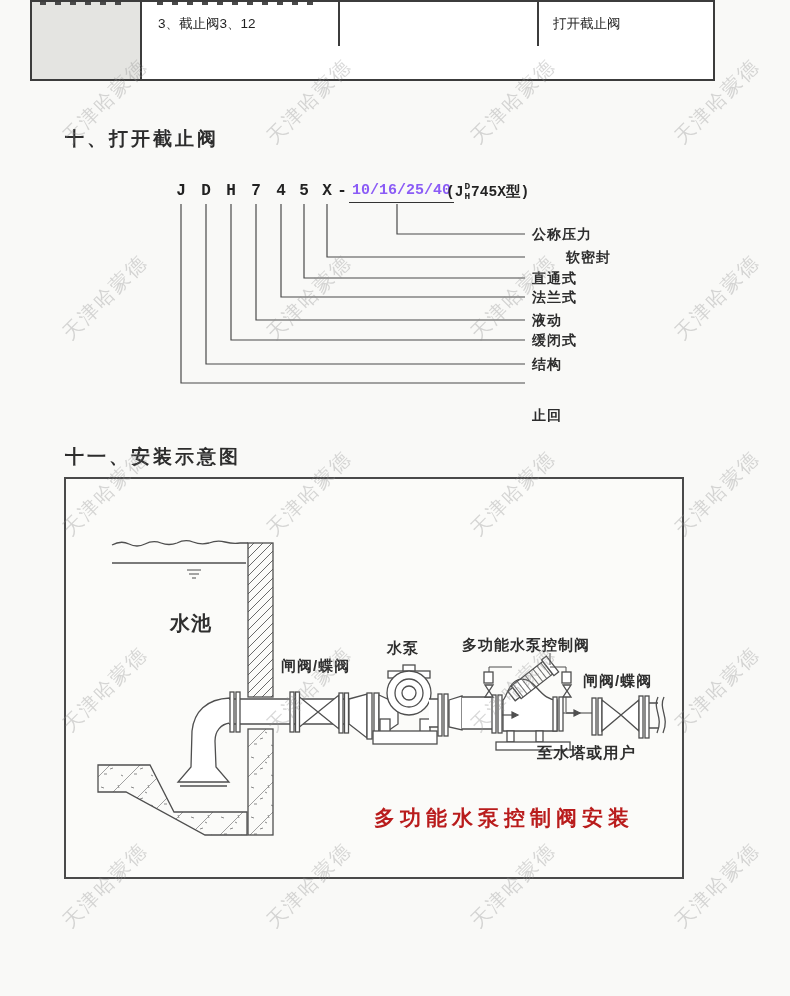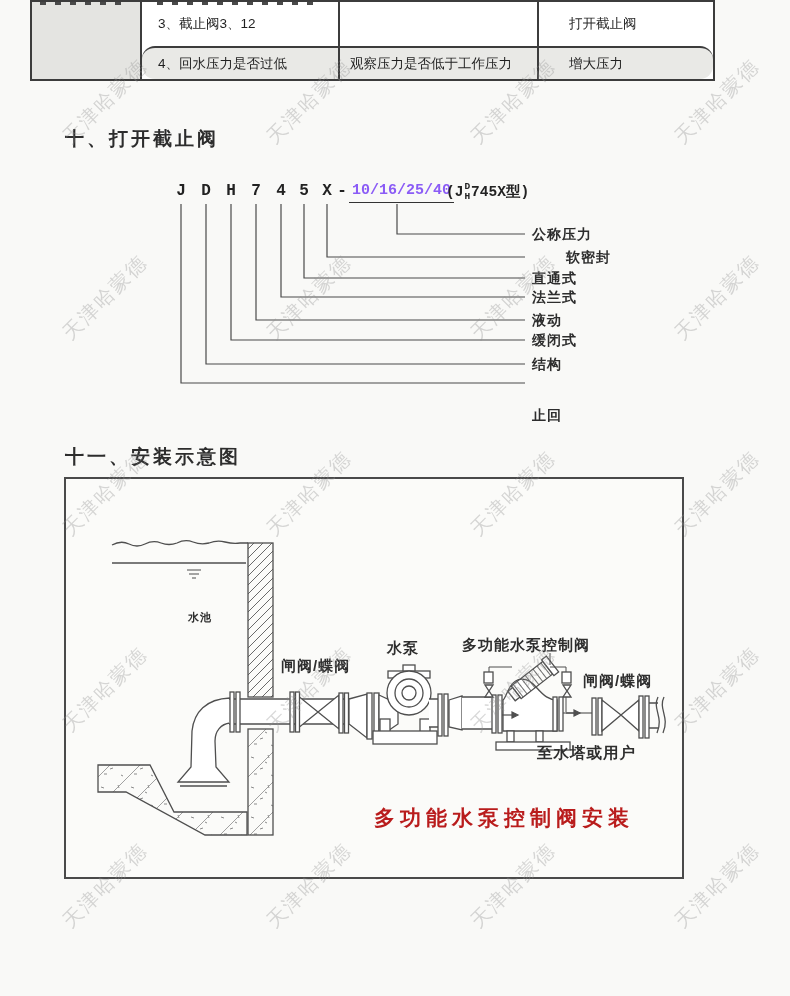--- a/index.html
+++ b/index.html
@@ -11,29 +11,29 @@
   #wm-layer{position:absolute;inset:0;z-index:20;pointer-events:none;}
   .wm{position:absolute;width:170px;text-align:center;
       transform:rotate(-45deg);font-size:20px;letter-spacing:2px;
       color:#8f8f8f;opacity:.34;white-space:nowrap;font-weight:400;}
 
   
   .top-table{position:absolute;left:30px;top:0;width:685px;height:81px;
              border:2px solid #3c3c3c;box-sizing:border-box;background:#fff;z-index:2;}
   .tt-col1{position:absolute;left:0;top:0;width:110px;height:100%;
            background:#e4e4e1;border-right:2px solid #3c3c3c;box-sizing:border-box;}
-  .tt-row{position:absolute;left:110px;right:0;box-sizing:border-box;border-radius:13px;}
+  .tt-row{position:absolute;left:110px;right:0;box-sizing:border-box;}
   .tt-row3{top:0;height:44px;}
   .tt-row4{top:44px;bottom:0;background:#e9e9e6;border-top:2px solid #3c3c3c;}
   .tt-cell{position:absolute;top:0;height:100%;box-sizing:border-box;
            font-size:13.5px;line-height:18px;display:flex;flex-direction:column;
            justify-content:center;color:#1f1f1f;}
   .tt-c2{left:0;width:196px;padding-left:16px;}
   .tt-c3{left:196px;width:199px;border-left:2px solid #3c3c3c;padding-left:10px;}
-  .tt-c4{left:395px;width:178px;border-left:2px solid #3c3c3c;padding-left:30px;}
+  .tt-c4{left:395px;width:178px;border-left:2px solid #3c3c3c;padding-left:14px;}
   .tt-indent{padding-left:13px;}
   .frag{position:absolute;top:0;height:3px;z-index:3;
         background:repeating-linear-gradient(90deg,#4a4a4a 0 6px,transparent 6px 15px);}
 
   
   .sec-heading{position:absolute;left:65px;font-size:19px;font-weight:700;
                letter-spacing:3px;color:#2d2d2d;z-index:2;}
 
   
   #model-box{position:absolute;left:165px;top:180px;width:440px;height:218px;z-index:2;}
@@ -75,31 +75,20 @@
         <span>3、截止阀3、12</span>
       </div>
       <div class="tt-cell tt-c3">
         <span></span>
       </div>
       <div class="tt-cell tt-c4">
         <span>打开截止阀</span>
       </div>
     </div>
 
-    <div class="tt-row tt-row4">
-      <div class="tt-cell tt-c2">
-        <span>4、回水压力是否过低</span>
-      </div>
-      <div class="tt-cell tt-c3">
-        <span>观察压力是否低于工作压力</span>
-      </div>
-      <div class="tt-cell tt-c4">
-        <span>增大压力</span>
-      </div>
-    </div>
   </div>
 
   <div class="sec-heading" style="top:126px;">十、打开截止阀</div>
 
   <div id="model-box">
     <span class="m-ch" style="left:9px;">J</span>
     <span class="m-ch" style="left:34px;">D</span>
     <span class="m-ch" style="left:59px;">H</span>
     <span class="m-ch" style="left:84px;">7</span>
     <span class="m-ch" style="left:109px;">4</span>
@@ -255,21 +244,21 @@
 
     <g stroke="#4f4f4f" stroke-width="1.2" fill="#4f4f4f">
       <path d="M436,236 H446" fill="none"></path>
         <path d="M446,233 L452,236 L446,239 Z"></path>
       <path d="M500,234 H508" fill="none"></path>
         <path d="M508,231 L514,234 L508,237 Z"></path>
       <path d="M484,174 V186" fill="none" stroke-width="1"></path>
     </g>
   </svg>
 
-  <div class="d-label" style="left:188px;top:610px;font-size:11px;">水池</div>
+  <div class="d-label" style="left:170px;top:610px;font-size:20px;">水池</div>
   <div class="d-label" style="left:281px;top:657px;">闸阀/蝶阀</div>
   <div class="d-label" style="left:387px;top:639px;">水泵</div>
   <div class="d-label" style="left:462px;top:636px;">多功能水泵控制阀</div>
   <div class="d-label" style="left:583px;top:672px;">闸阀/蝶阀</div>
   <div class="d-label" style="left:537px;top:743px;font-size:15.5px;">至水塔或用户</div>
   <div class="d-caption">多功能水泵控制阀安装</div>
 
   <div id="wm-layer">
       <div class="wm" style="left: 20px; top: 88px;">天津哈蒙德</div>
       <div class="wm" style="left: 224px; top: 88px;">天津哈蒙德</div>

